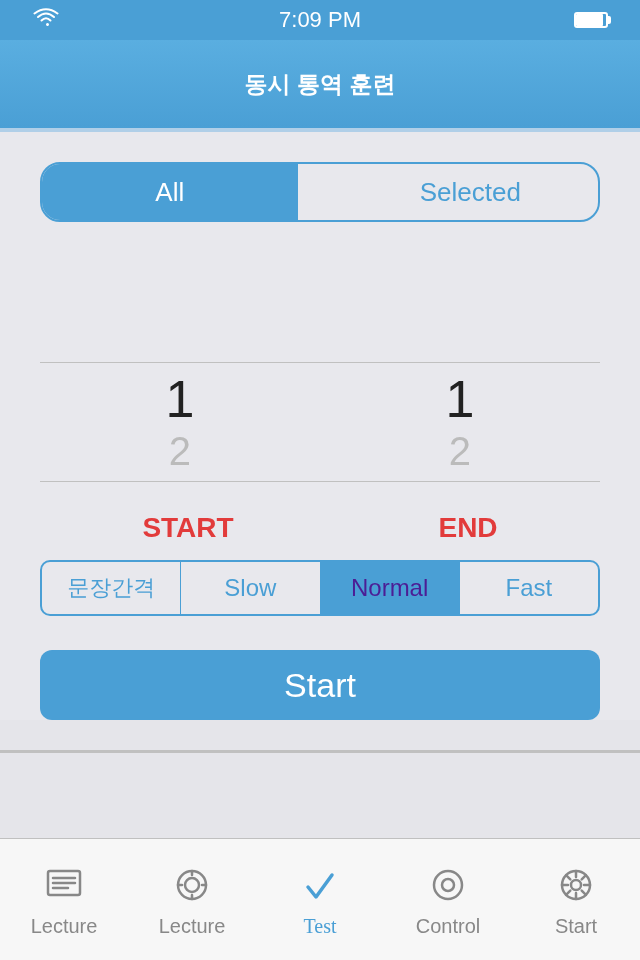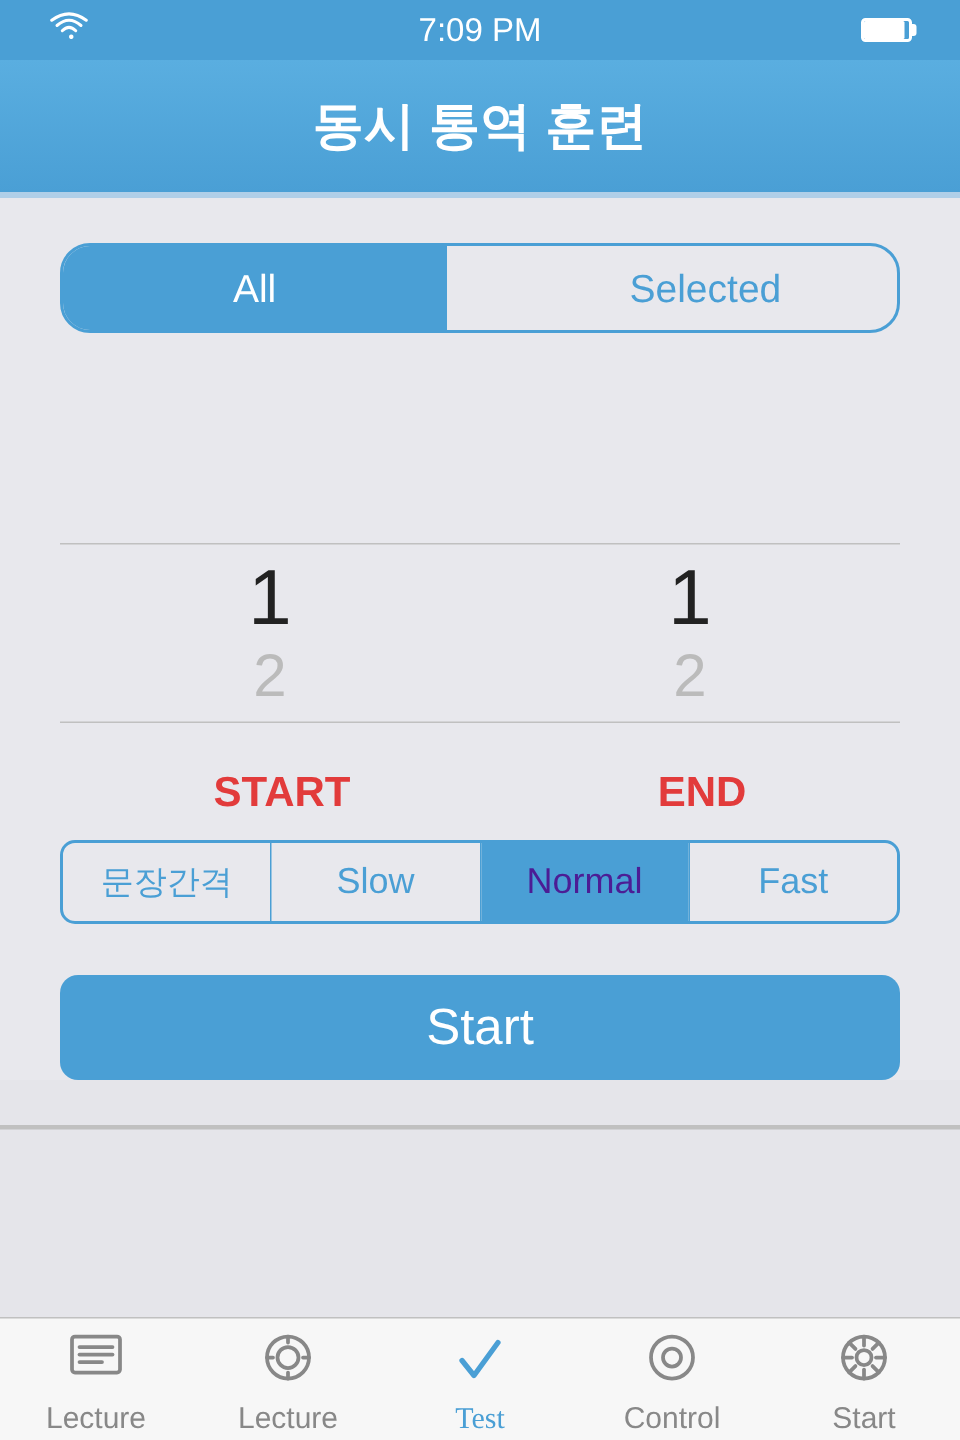--- a/index.html
+++ b/index.html
@@ -62,21 +62,21 @@
     
     .nav-bar {
       width: 100%;
       height: 88px;
       background: linear-gradient(180deg, #5aaee0 0%, #4a9fd5 100%);
       display: flex;
       align-items: center;
       justify-content: center;
     }
     .nav-title {
-      font-size: 34px;
+      font-size: 23px;
       color: white;
       font-weight: 600;
     }
 
     
     .nav-separator {
       width: 100%;
       height: 4px;
       background: #b0cfe8;
     }
@@ -226,21 +226,21 @@
       background: #c0c0c0;
       margin-top: 30px;
     }
 
     
     .tab-bar {
       position: absolute;
       bottom: 0;
       left: 0;
       width: 100%;
-      height: 82px;
+      height: 122px;
       background: #f7f7f7;
       border-top: 1px solid #c0c0c0;
       display: flex;
       align-items: center;
       justify-content: space-around;
     }
     .tab-item {
       display: flex;
       flex-direction: column;
       align-items: center;

